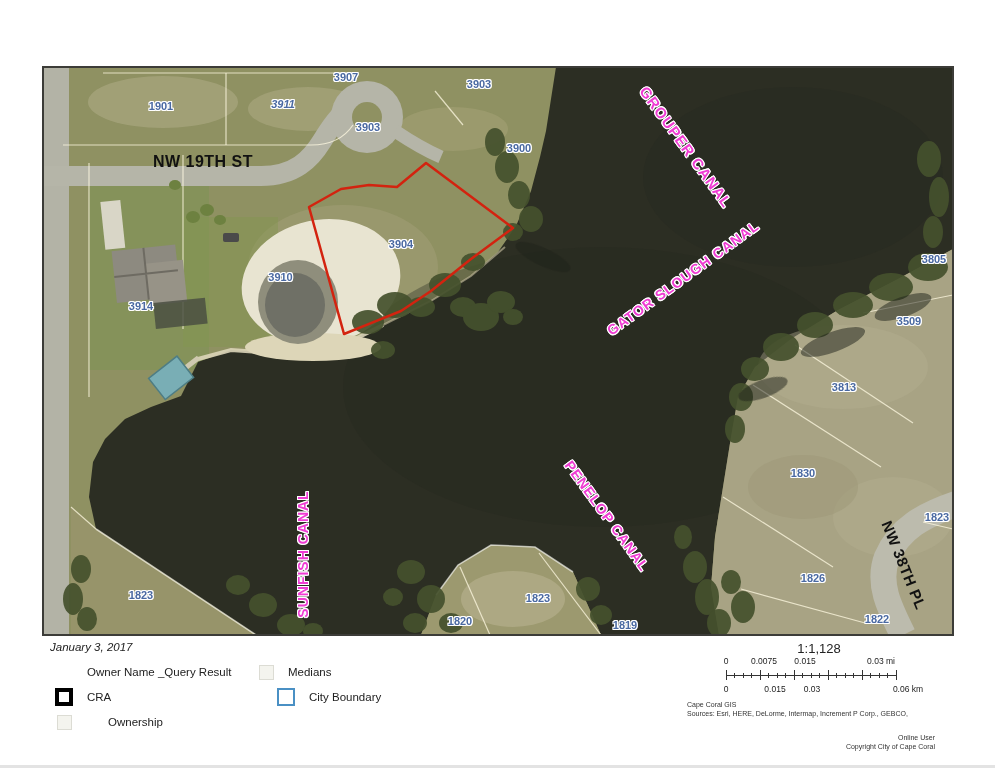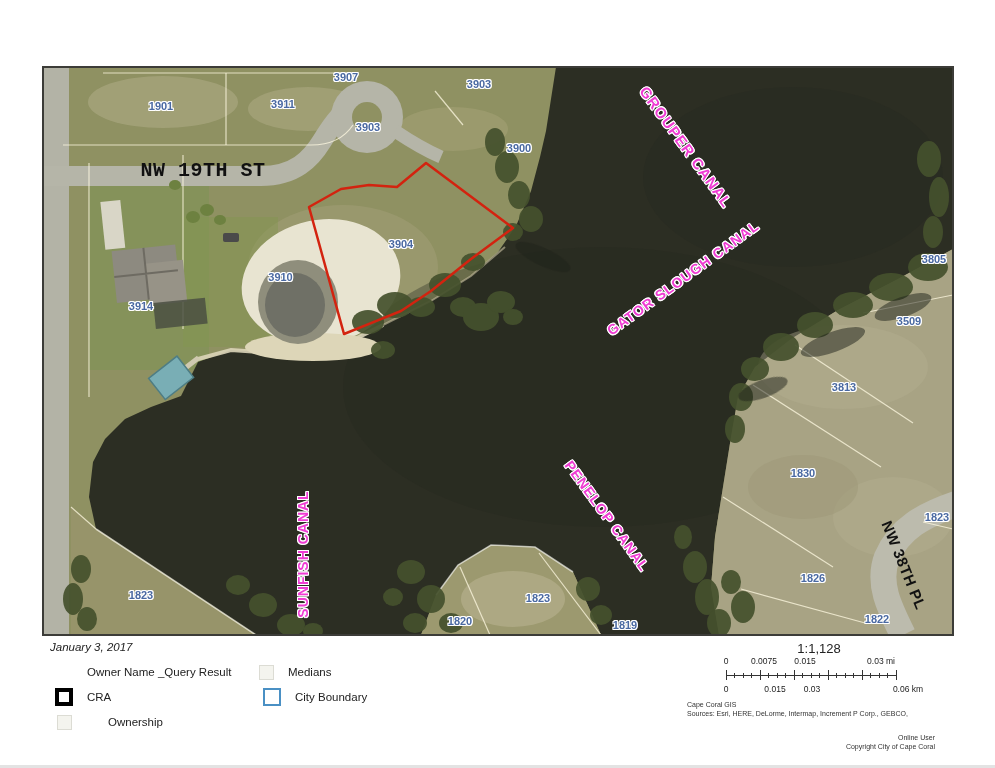--- a/index.html
+++ b/index.html
@@ -182,21 +182,21 @@
         <rect x="142" y="308" width="20" height="5" fill="#cfc9b0"></rect>
         <rect x="110" y="296" width="36" height="27" fill="#79aeb5" stroke="#4e7d84" stroke-width="1.5"></rect>
       </g>
 
       <polygon points="266,140 298,122 326,118 354,120 383,96 470,161 428,192 388,224 358,244 301,267" fill="none" stroke="#d3230f" stroke-width="2.5" stroke-linejoin="round"></polygon>
       <rect x="0.5" y="0.5" width="909" height="567" fill="none" stroke="#3c3c38" stroke-width="1"></rect>
     </svg>
 
     <div class="map-labels">
       <span class="plabel" style="left: 118px; top: 39px; position: absolute;">1901</span>
-        <span class="plabel" style="left: 240px; top: 37px; position: absolute;">3911</span>
+        <span class="plabel" style="left: 240px; top: 37px; position: absolute; font-style: italic;">3911</span>
         <span class="plabel" style="left: 303px; top: 10px; position: absolute;">3907</span>
         <span class="plabel" style="left: 325px; top: 60px; position: absolute;">3903</span>
         <span class="plabel" style="left: 436px; top: 17px; position: absolute;">3903</span>
         <span class="plabel" style="left: 476px; top: 81px; position: absolute;">3900</span>
         <span class="plabel" style="left: 216px; top: 210px; position: absolute; padding-left: 43px;">3910</span>
         <span class="plabel" style="left: 98px; top: 239px; position: absolute;">3914</span>
         <span class="plabel" style="left: 358px; top: 177px; position: absolute;">3904</span>
         <span class="plabel" style="left: 891px; top: 192px; position: absolute;">3805</span>
         <span class="plabel" style="left: 866px; top: 254px; position: absolute; text-align: center;">3509</span>
         <span class="plabel" style="left: 801px; top: 320px; position: absolute;">3813</span>
@@ -205,21 +205,21 @@
         <span class="plabel" style="left: 770px; top: 511px; position: absolute;">1826</span>
         <span class="plabel" style="left: 834px; top: 552px; position: absolute;">1822</span>
         <span class="plabel" style="left: 98px; top: 528px; position: absolute;">1823</span>
         <span class="plabel" style="left: 417px; top: 554px; position: absolute;">1820</span>
         <span class="plabel" style="left: 495px; top: 531px; position: absolute;">1823</span>
         <span class="plabel" style="left: 582px; top: 558px; position: absolute;">1819</span>
       <span class="clabel" style="left: 643px; top: 80px; position: absolute; transform: translate(-50%, -50%) rotate(54deg); font-size: 15px;">GROUPER CANAL</span>
         <span class="clabel" style="left: 640px; top: 211px; position: absolute; transform: translate(-50%, -50%) rotate(-36deg); font-size: 14px;">GATOR SLOUGH CANAL</span>
         <span class="clabel" style="left: 260px; top: 487px; position: absolute; transform: translate(-50%, -50%) rotate(-90deg); font-size: 14px;">SUNFISH CANAL</span>
         <span class="clabel" style="left: 564px; top: 449px; position: absolute; transform: translate(-50%, -50%) rotate(54deg); font-size: 14px;">PENELOP CANAL</span>
-      <span class="slabel" style="left: 160px; top: 103px; position: absolute; font-size: 20px; font-family: Liberation Mono, monospace;">NW 19TH ST</span>
+      <span class="slabel" style="left: 160px; top: 95px; position: absolute; font-size: 16px;">NW 19TH ST</span>
         <span class="slabel" style="left: 861px; top: 498px; position: absolute; transform: translate(-50%, -50%) rotate(68deg); font-size: 15px;">NW 38TH PL</span>
     </div>
   </div>
 
   <div>
     <div class="legend-date">January 3, 2017</div>
     <div class="legend-item" style="left: 55px; top: 662px; position: absolute;">
         <span class="swatch sw-none"></span>
         <span class="legend-label">Owner Name _Query Result</span>
       </div>
@@ -228,21 +228,21 @@
         <span class="legend-label">CRA</span>
       </div>
       <div class="legend-item" style="left: 57px; top: 712px; position: absolute; gap: 36px;">
         <span class="swatch sw-faint"></span>
         <span class="legend-label">Ownership</span>
       </div>
       <div class="legend-item" style="left: 259px; top: 662px; position: absolute;">
         <span class="swatch sw-faint"></span>
         <span class="legend-label">Medians</span>
       </div>
-      <div class="legend-item" style="left: 263px; top: 687px; position: absolute;">
+      <div class="legend-item" style="left: 277px; top: 687px; position: absolute;">
         <span class="swatch sw-city"></span>
         <span class="legend-label">City Boundary</span>
       </div>
   </div>
 
   <div>
     <div class="scale-ratio">1:1,128</div>
     <div class="mi-row">
       <span class="scale-lbl" style="left: 0px;">0</span>
         <span class="scale-lbl" style="left: 38px;">0.0075</span>

